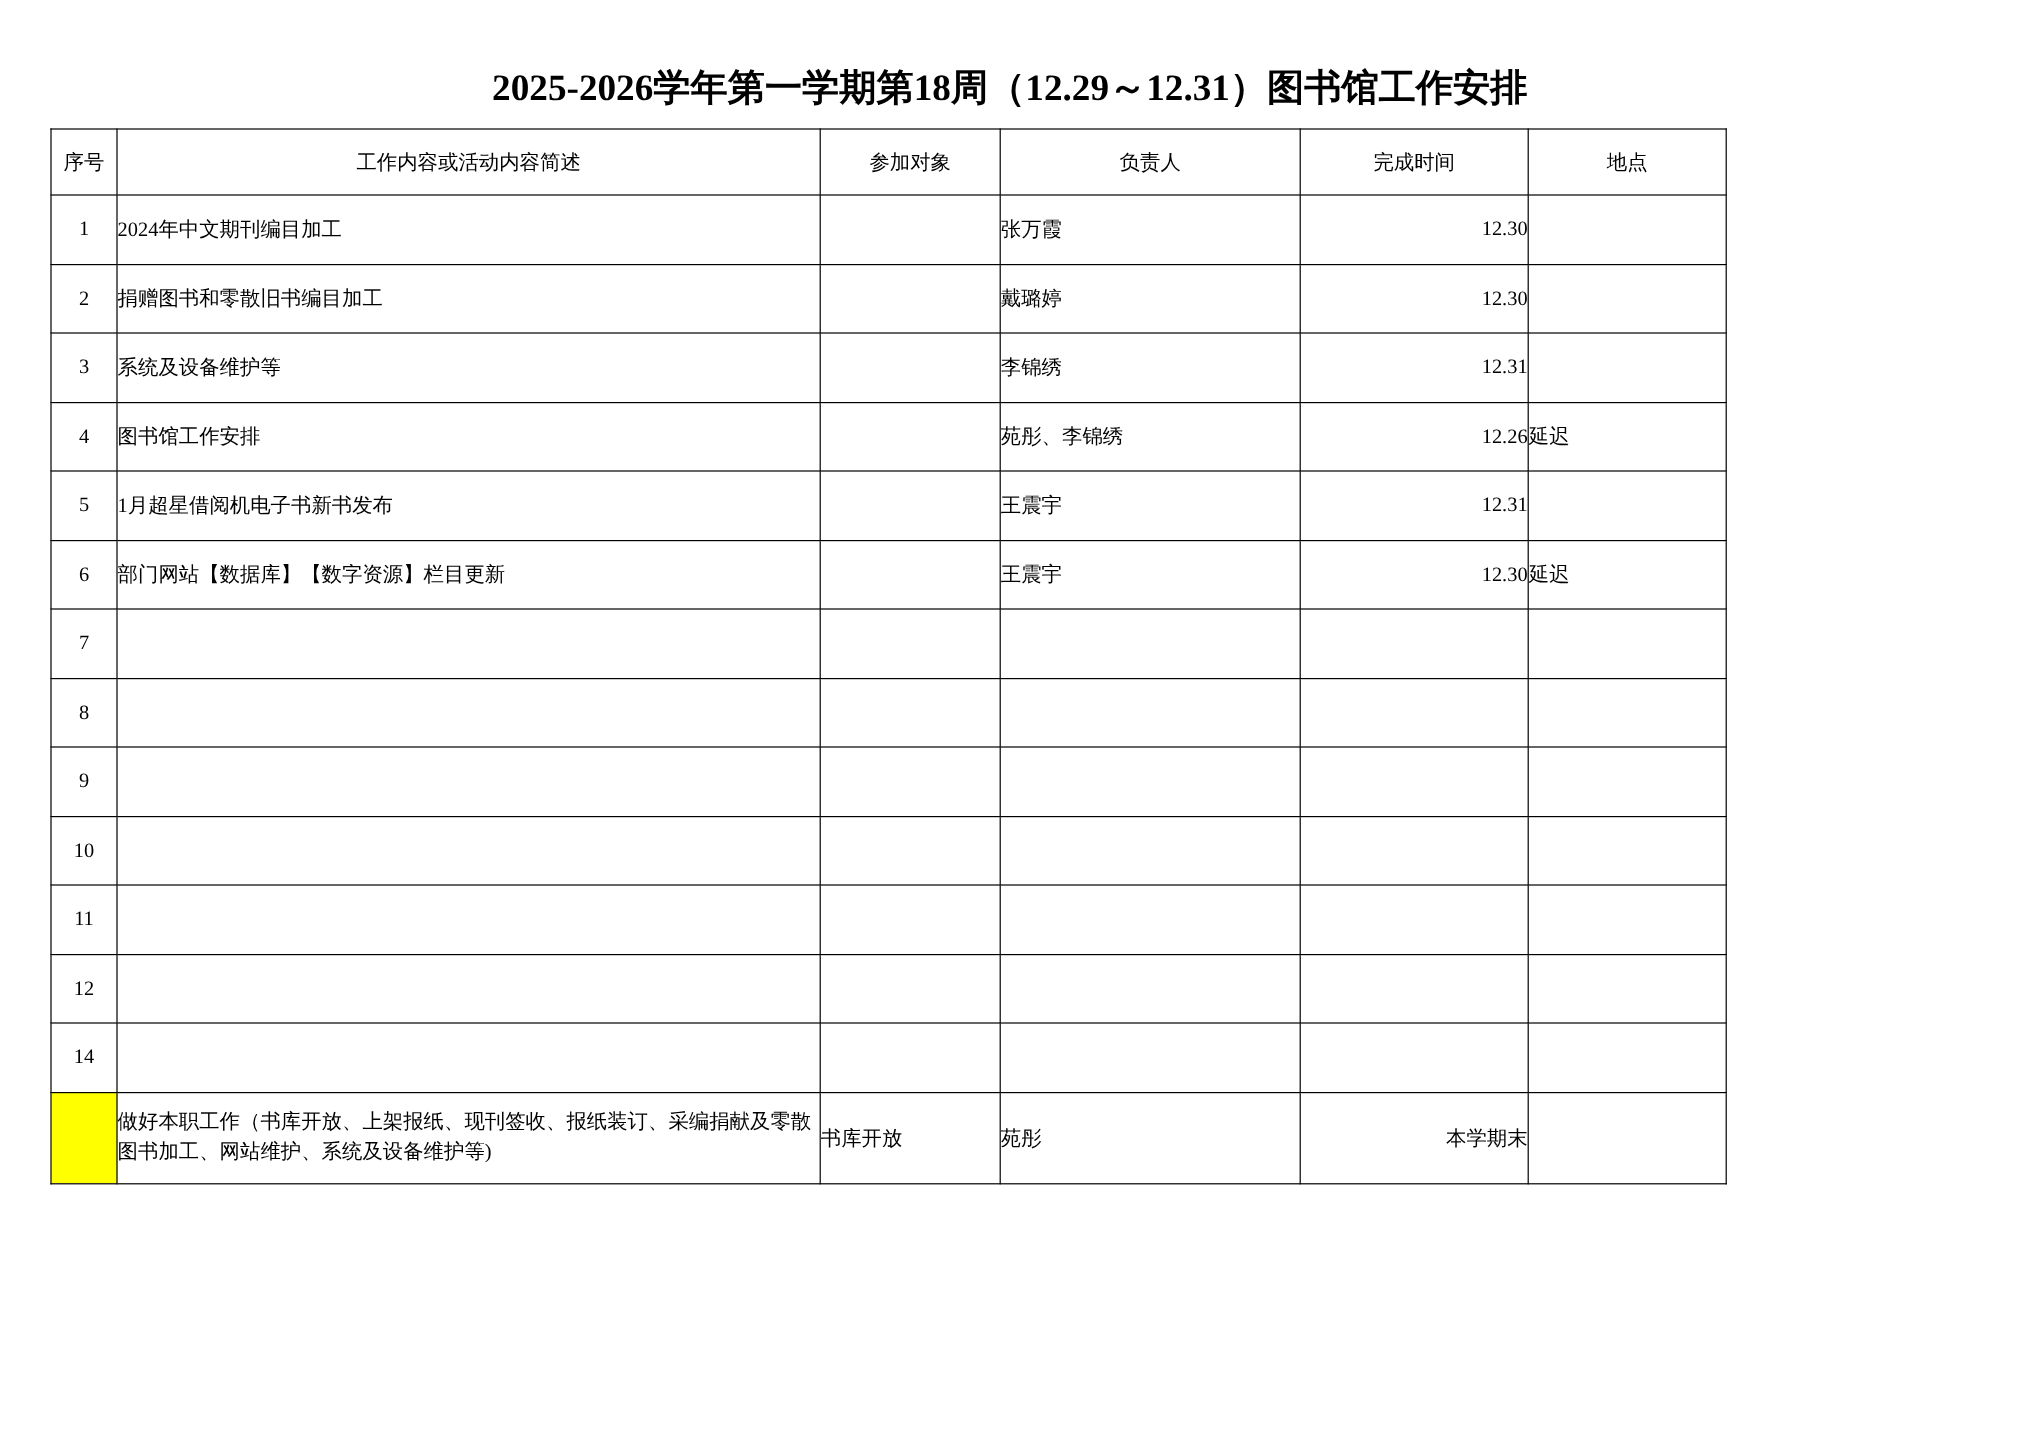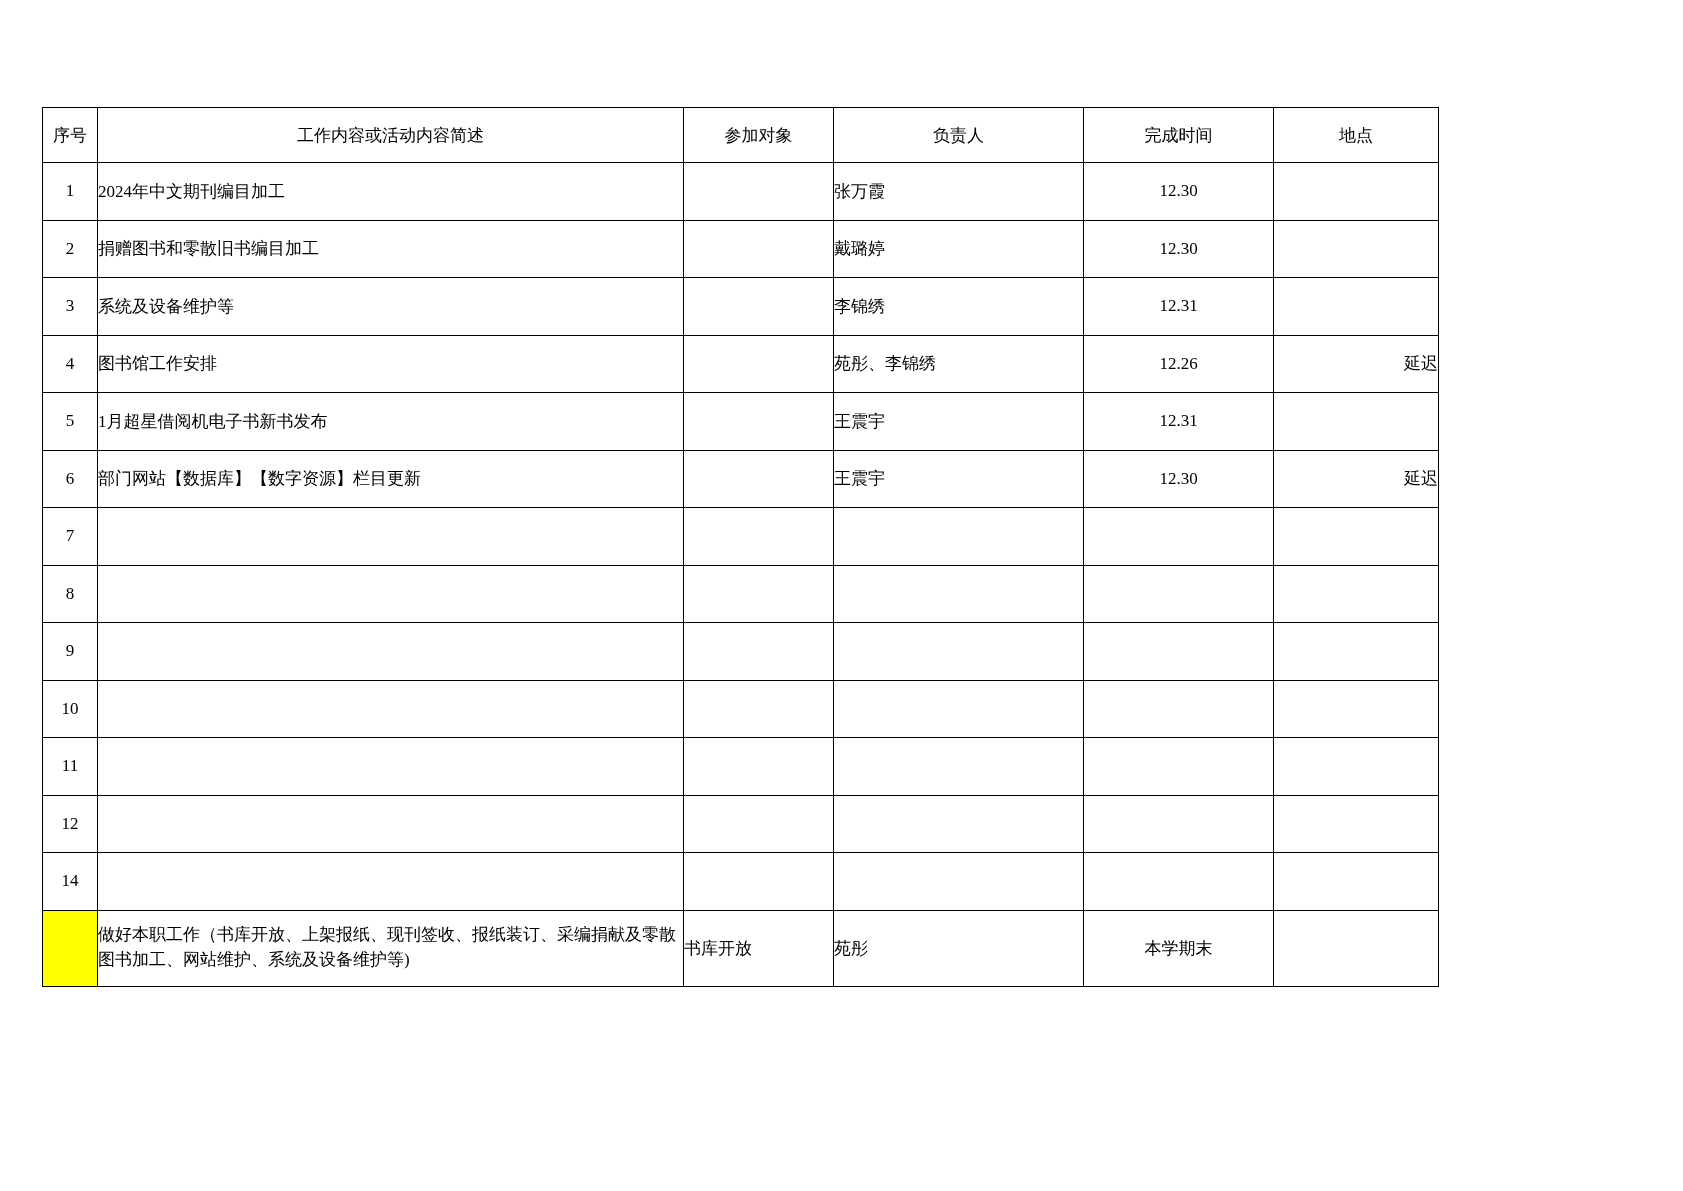--- a/index.html
+++ b/index.html
@@ -68,43 +68,44 @@
   }
   td.desc {
     text-align: left;
     padding-left: 7px;
   }
   td.target, td.owner {
     text-align: left;
     padding-left: 7px;
   }
   td.due {
-    text-align: center;
+    text-align: right;
   }
   td.place {
-    text-align: right;
+    text-align: left;
     padding-left: 7px;
     margin-left: 42px;
   }
   tr.last-row { height: 76px; }
   tr.last-row td.no {
     background: #ffff00;
   }
   tr.last-row td.desc {
     line-height: 1.45;
     padding-top: 2px;
     padding-bottom: 2px;
     white-space: normal;
   }
 </style>
 </head>
 <body>
 
 <div class="page">
 
+  <div class="doc-title">2025-2026学年第一学期第18周（12.29～12.31）图书馆工作安排</div>
 
   <table class="sheet">
     <colgroup>
       <col class="c-no">
       <col class="c-desc">
       <col class="c-target">
       <col class="c-owner">
       <col class="c-due">
       <col class="c-place">
     </colgroup>

